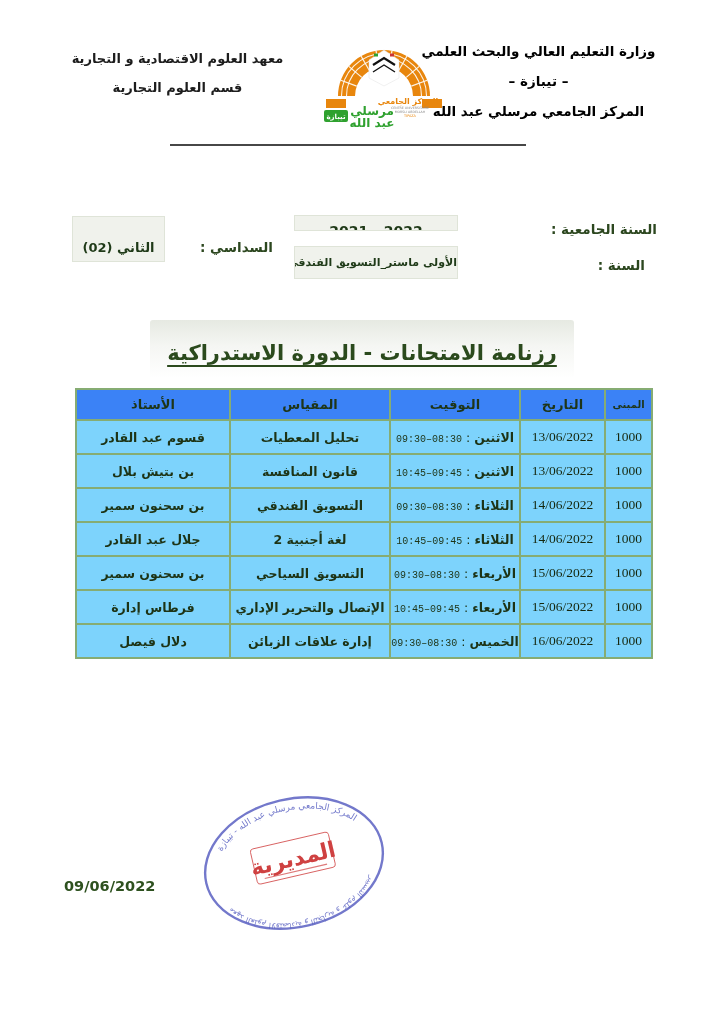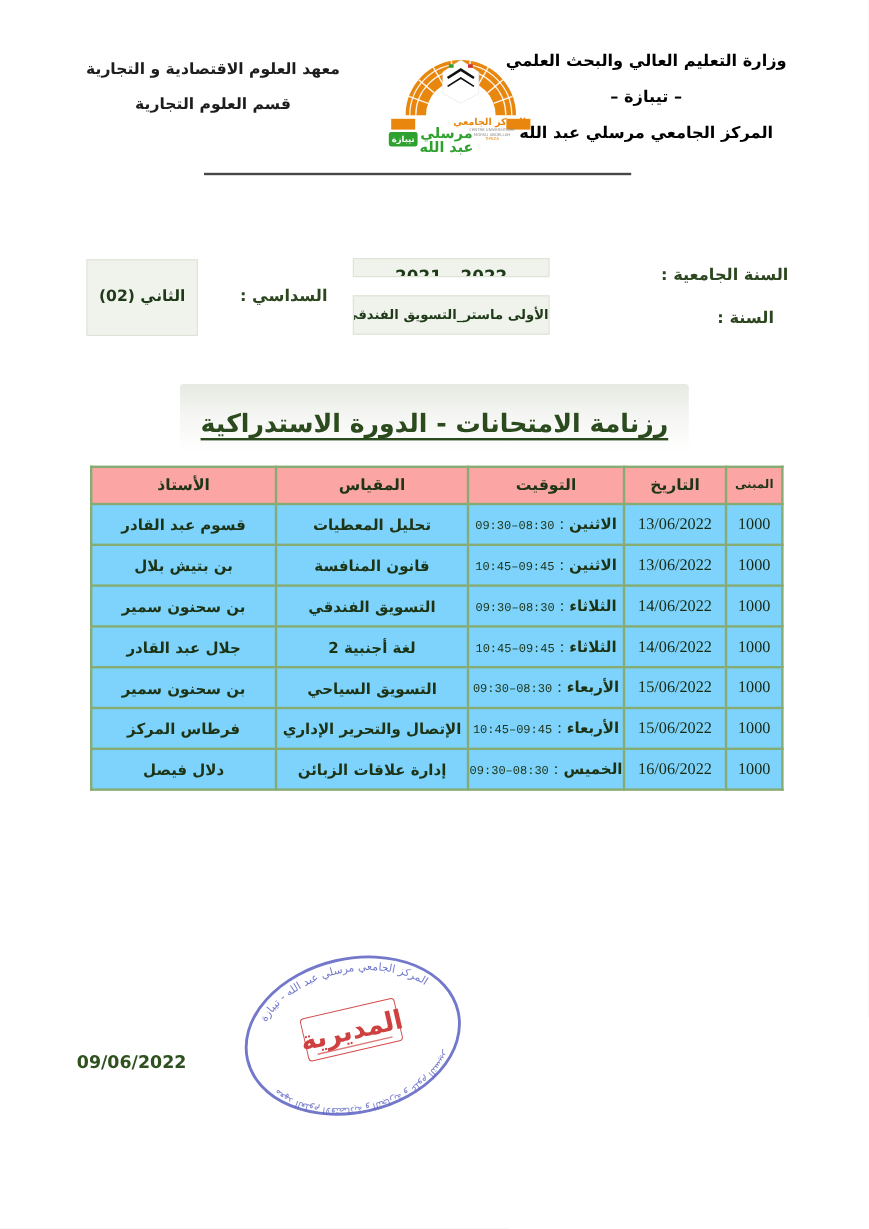--- a/index.html
+++ b/index.html
@@ -35,41 +35,41 @@
   .lbl-year     { top: 257px; right: 79px; }
   .lbl-semester { top: 239px; left: 200px; direction: rtl; }
   .valbox {
     position: absolute; background: #f0f2ec; border: 1px solid #dfe4d8;
     text-align: center; color: #1f3a18; overflow: hidden; white-space: nowrap;
   }
   .box-acadyear { left: 294px; top: 215px; width: 164px; height: 16px;
                   line-height: 30px; font-size: 14px; font-weight: 700; direction: ltr; }
   .box-year     { left: 294px; top: 246px; width: 164px; height: 33px;
                   line-height: 32px; font-size: 11px; font-weight: 700; }
-  .box-semester { left: 72px; top: 216px; width: 93px; height: 64px;
+  .box-semester { left: 72px; top: 216px; width: 93px; height: 46px;
                   line-height: 61px; font-size: 13px; font-weight: 700; }
   
   .title-band {
     position: absolute; left: 150px; top: 320px; width: 424px; height: 58px;
     background: linear-gradient(180deg, #e6e9e2 0%, #f5f6f3 45%, #ffffff 100%);
     border-radius: 3px; text-align: center;
   }
   .title-band h1 {
     display: inline-block; margin-top: 21px; font-size: 21px; font-weight: 700;
     color: #2b4a1d; text-decoration: underline; text-underline-offset: 5px;
     text-decoration-thickness: 2px;
   }
   
   table.exams {
     position: absolute; left: 75px; top: 388px; width: 576px;
     border-collapse: collapse; table-layout: fixed; direction: rtl;
   }
   .exams th, .exams td { border: 2px solid #86ac73; text-align: center; vertical-align: middle; }
   .exams th {
-    height: 31px; background: #fca5a5; font-size: 13px; font-weight: 700; color: #1e3517;
+    height: 31px; background: #3b82f6; font-size: 13px; font-weight: 700; color: #1e3517;
   }
   .exams th.c-building { font-size: 10px; }
   .exams td { height: 34px; background: #7dd3fc; }
   .exams td.c-building, .exams td.c-date {
     font-family: "Liberation Serif", "DejaVu Sans", serif;
     font-size: 13.5px; font-weight: 400; color: #16280f; direction: ltr;
   }
   .exams td.c-time { font-size: 12.5px; color: #1d3315; }
   .exams td.c-time .day { font-weight: 700; }
   .exams td.c-time .range {
@@ -213,21 +213,21 @@
       <td class="c-date">15/06/2022</td>
       <td class="c-time"><span class="day">الأربعاء</span> :  <span class="range" dir="rtl">08:30–09:30</span></td>
       <td class="c-module">التسويق السياحي</td>
       <td class="c-prof">بن سحنون سمير</td>
     </tr>
         <tr>
       <td class="c-building">1000</td>
       <td class="c-date">15/06/2022</td>
       <td class="c-time"><span class="day">الأربعاء</span> :  <span class="range" dir="rtl">09:45–10:45</span></td>
       <td class="c-module">الإتصال والتحرير الإداري</td>
-      <td class="c-prof">فرطاس المركز</td>
+      <td class="c-prof">فرطاس إدارة</td>
     </tr>
         <tr>
       <td class="c-building">1000</td>
       <td class="c-date">16/06/2022</td>
       <td class="c-time"><span class="day">الخميس</span> :  <span class="range" dir="rtl">08:30–09:30</span></td>
       <td class="c-module">إدارة علاقات الزبائن</td>
       <td class="c-prof">دلال فيصل</td>
     </tr>
       </tbody>
   </table>

